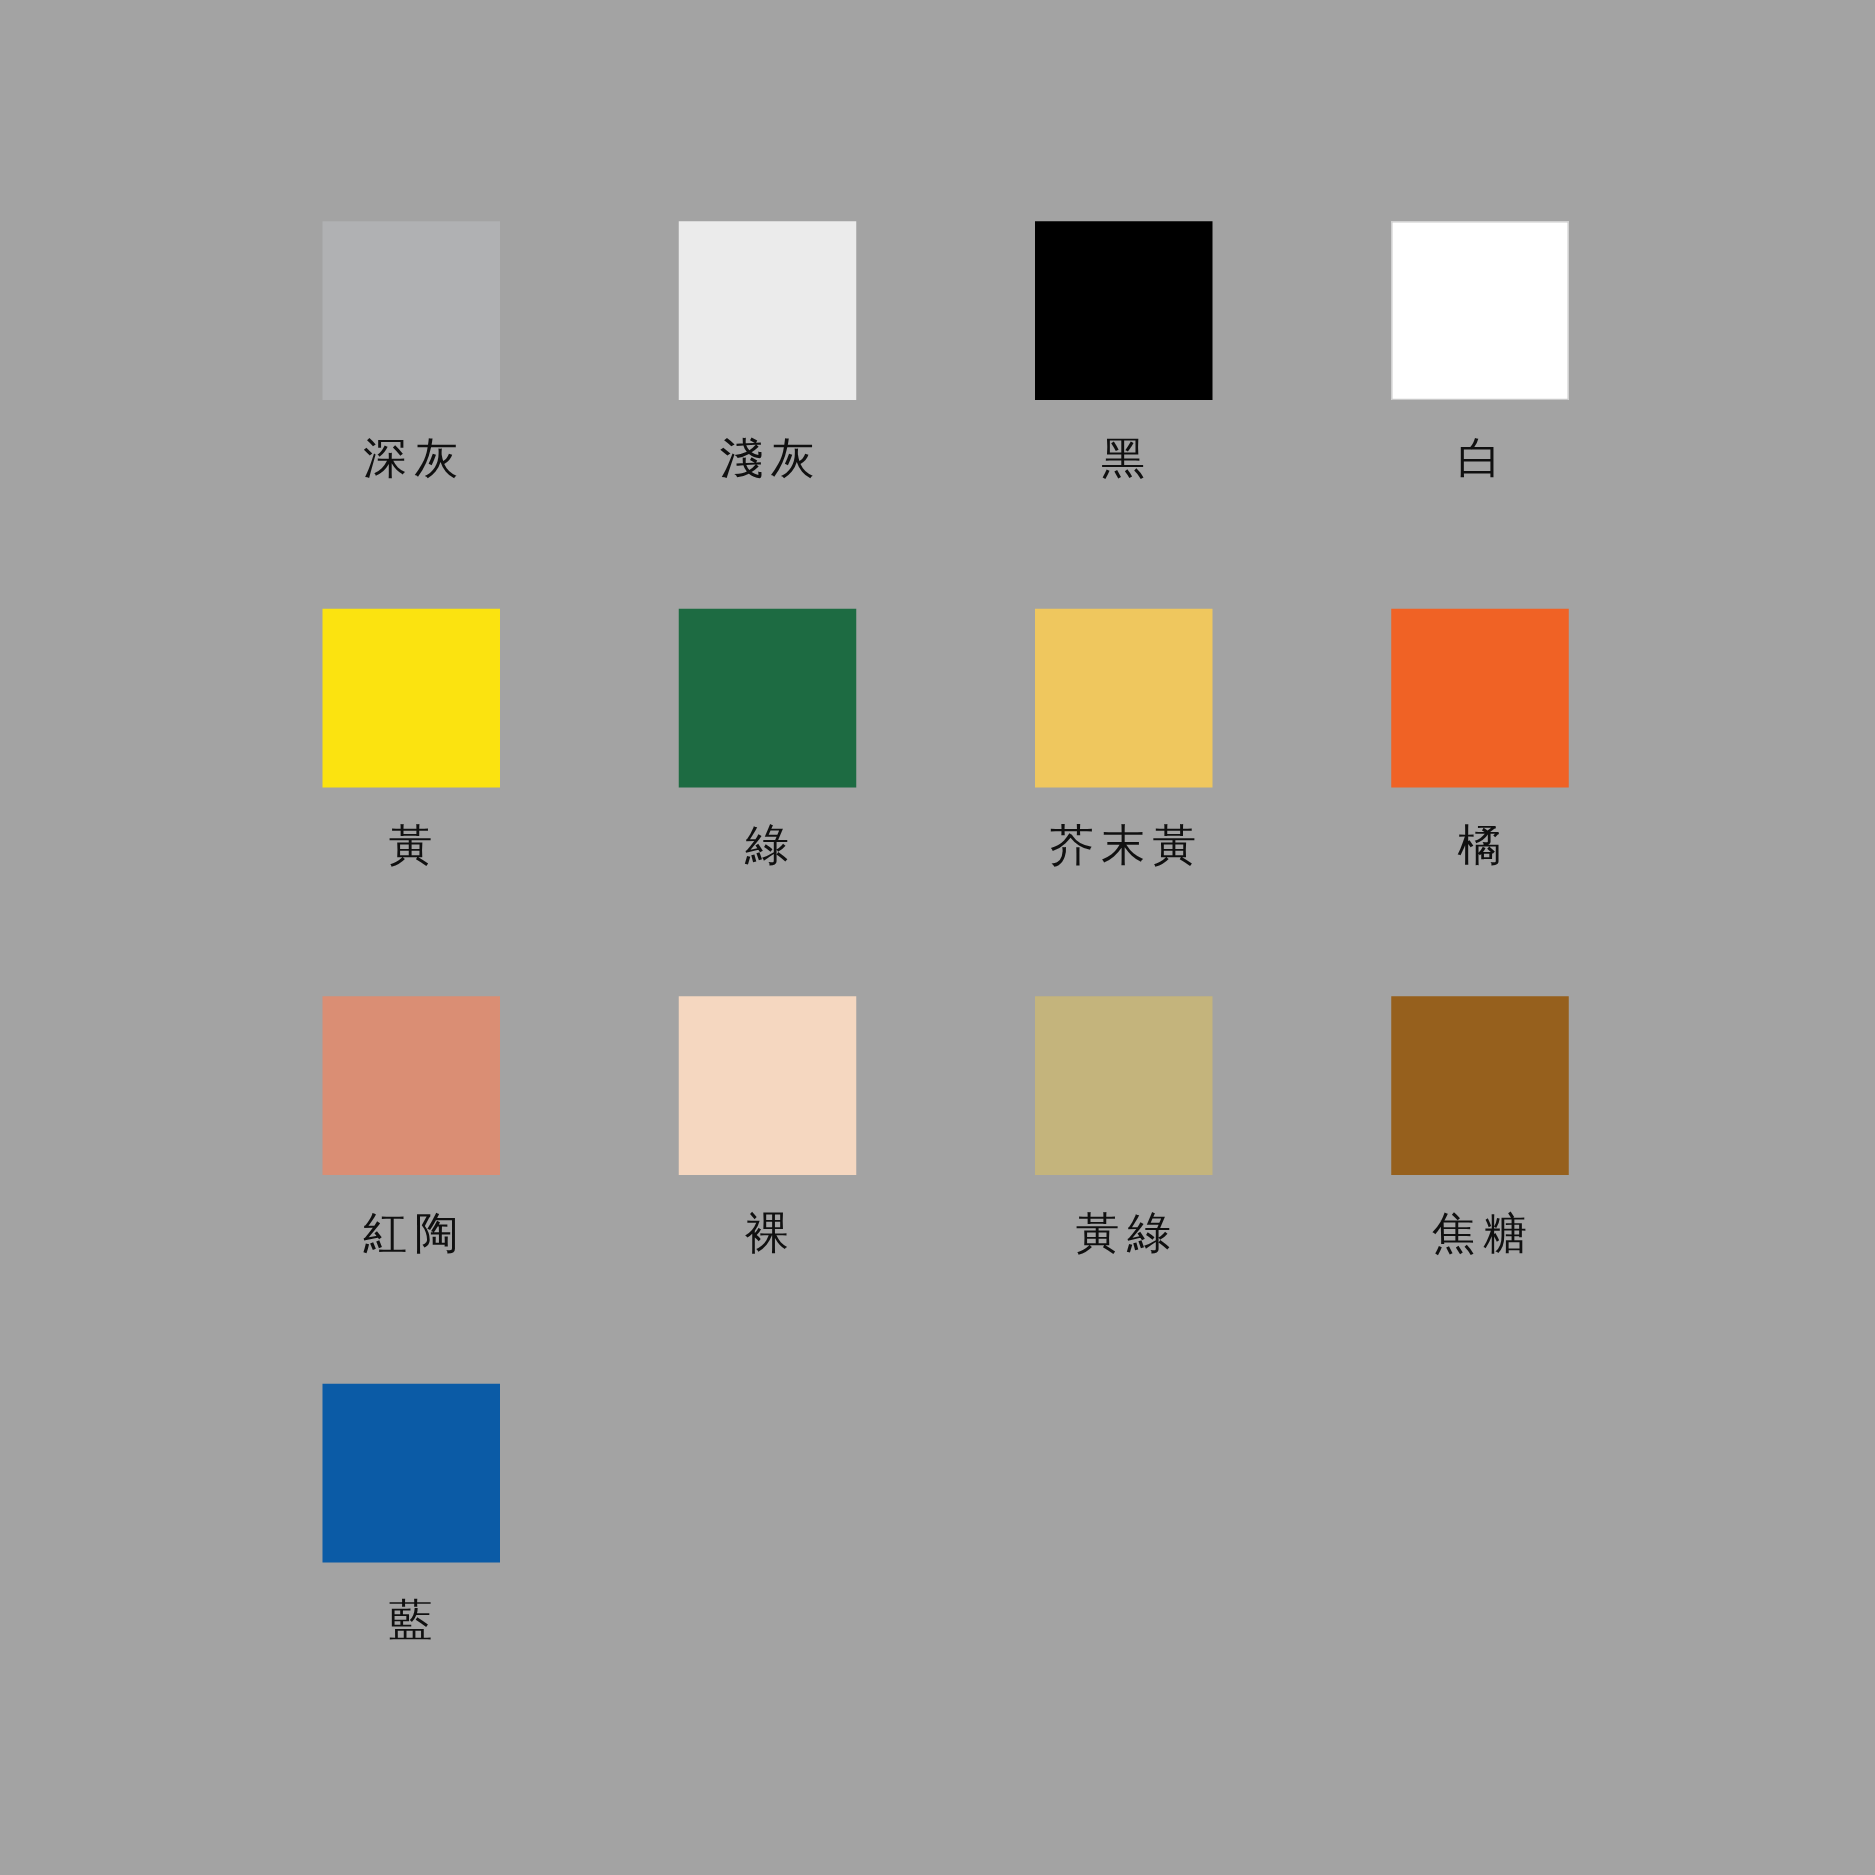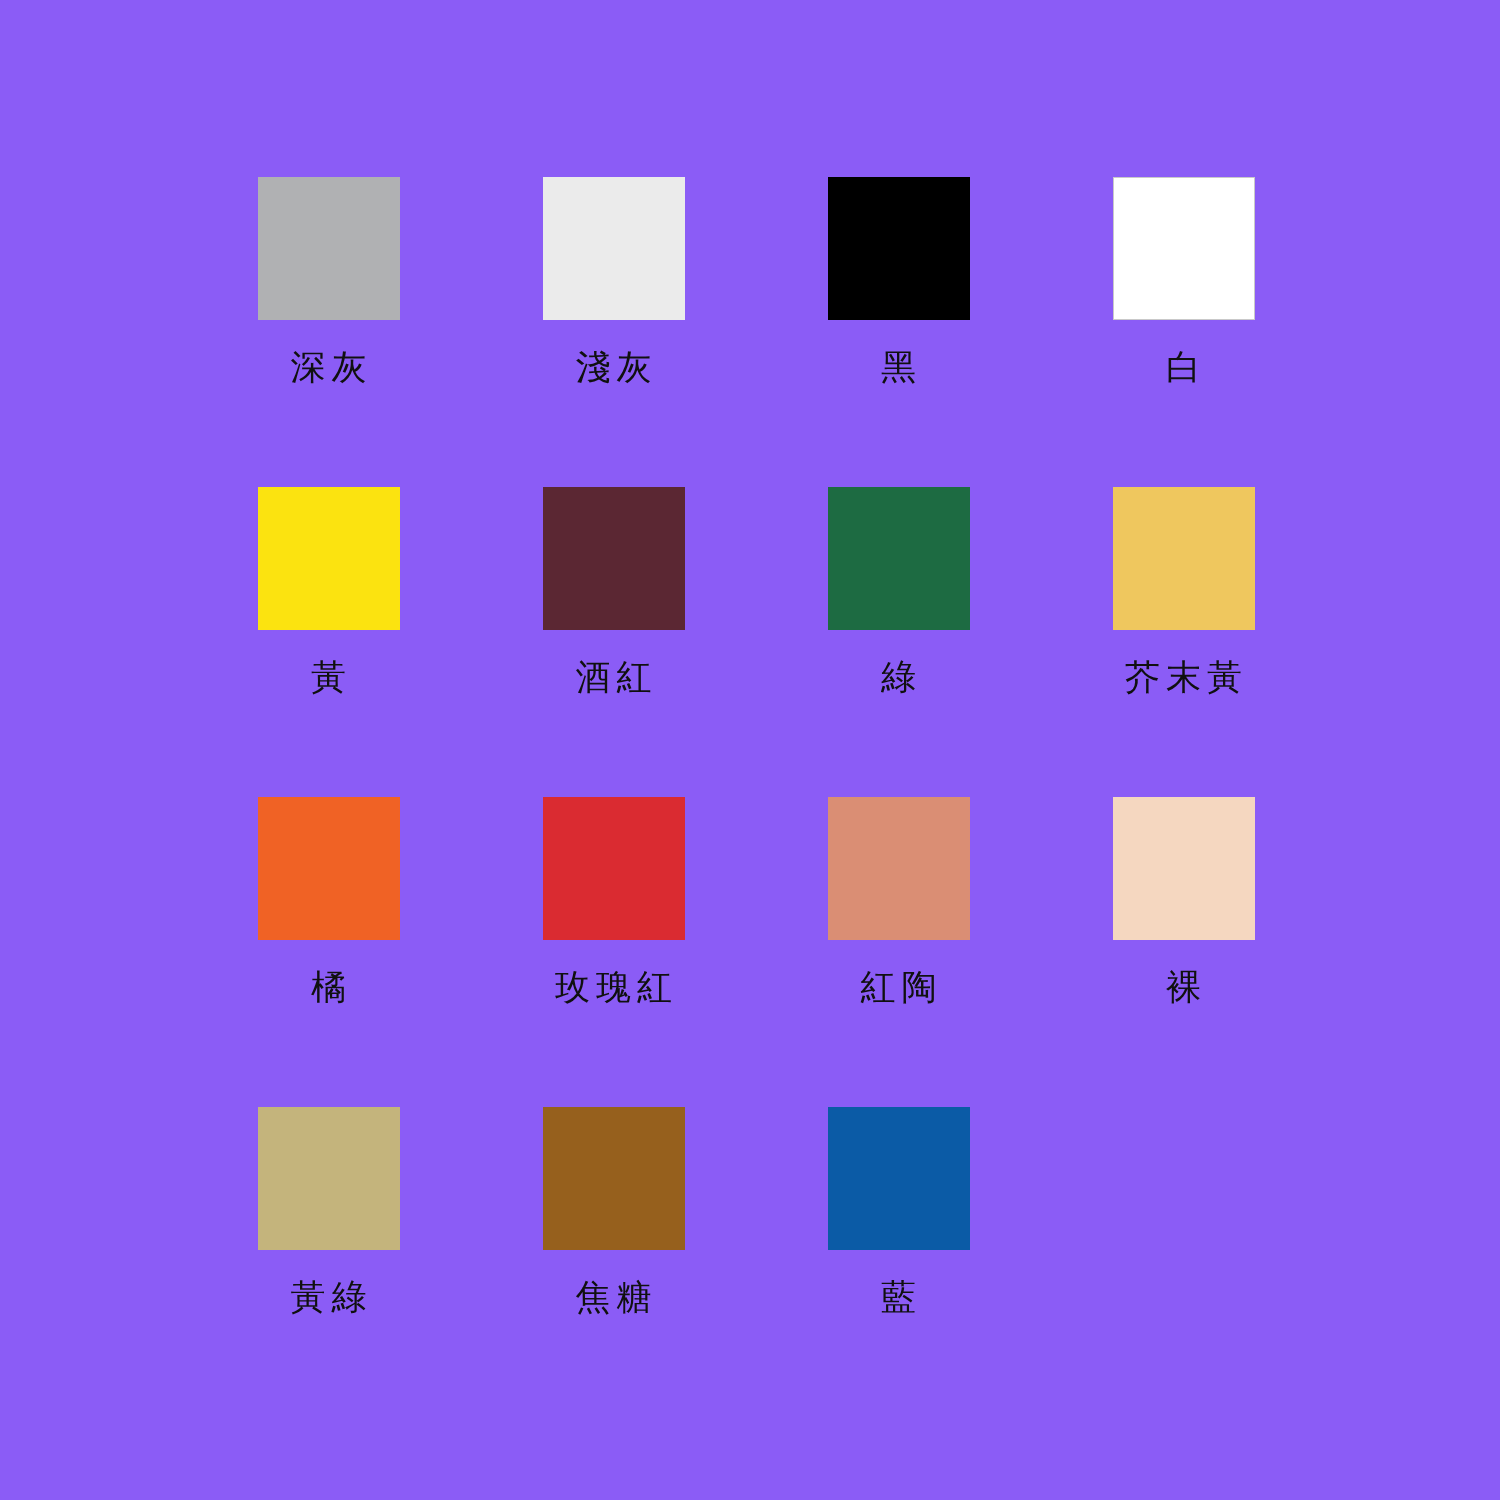--- a/index.html
+++ b/index.html
@@ -11,21 +11,21 @@
     width: 1500px;
     height: 1500px;
     font-family: "DejaVu Sans", "Liberation Sans", sans-serif;
     overflow: hidden;
   }
 
   .palette-sheet {
     position: relative;
     width: 1500px;
     height: 1500px;
-    background: #8b5cf6;
+    background: #a3a3a3;
     box-sizing: border-box;
   }
 
   .palette-grid {
     position: absolute;
     left: 186px;
     top: 150px;
     width: 1140px;
     display: grid;
     grid-template-columns: repeat(4, 285px);
@@ -85,38 +85,30 @@
       </div>
       <div class="swatch-cell">
         <div class="swatch-chip has-outline" style="background-color: rgb(255, 255, 255);"></div>
         <div class="swatch-label">白</div>
       </div>
       <div class="swatch-cell">
         <div class="swatch-chip" style="background-color: rgb(251, 227, 16);"></div>
         <div class="swatch-label">黃</div>
       </div>
       <div class="swatch-cell">
-        <div class="swatch-chip" style="background-color: rgb(91, 39, 51);"></div>
-        <div class="swatch-label">酒紅</div>
-      </div>
-      <div class="swatch-cell">
         <div class="swatch-chip" style="background-color: rgb(29, 107, 66);"></div>
         <div class="swatch-label">綠</div>
       </div>
       <div class="swatch-cell">
         <div class="swatch-chip" style="background-color: rgb(239, 199, 94);"></div>
         <div class="swatch-label">芥末黃</div>
       </div>
       <div class="swatch-cell">
         <div class="swatch-chip" style="background-color: rgb(240, 98, 37);"></div>
         <div class="swatch-label">橘</div>
-      </div>
-      <div class="swatch-cell">
-        <div class="swatch-chip" style="background-color: rgb(218, 43, 49);"></div>
-        <div class="swatch-label">玫瑰紅</div>
       </div>
       <div class="swatch-cell">
         <div class="swatch-chip" style="background-color: rgb(218, 142, 116);"></div>
         <div class="swatch-label">紅陶</div>
       </div>
       <div class="swatch-cell">
         <div class="swatch-chip" style="background-color: rgb(245, 215, 192);"></div>
         <div class="swatch-label">裸</div>
       </div>
       <div class="swatch-cell">

